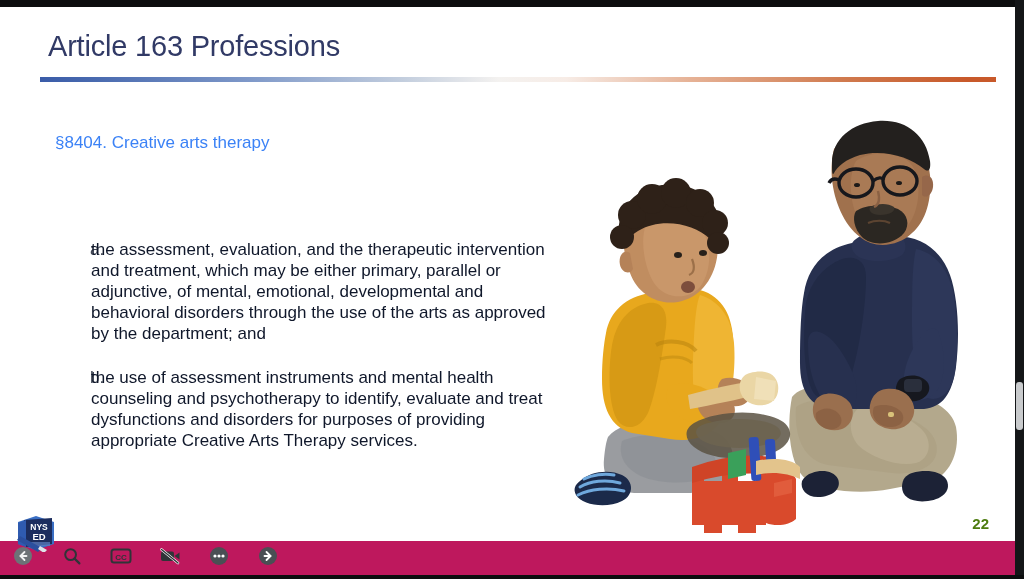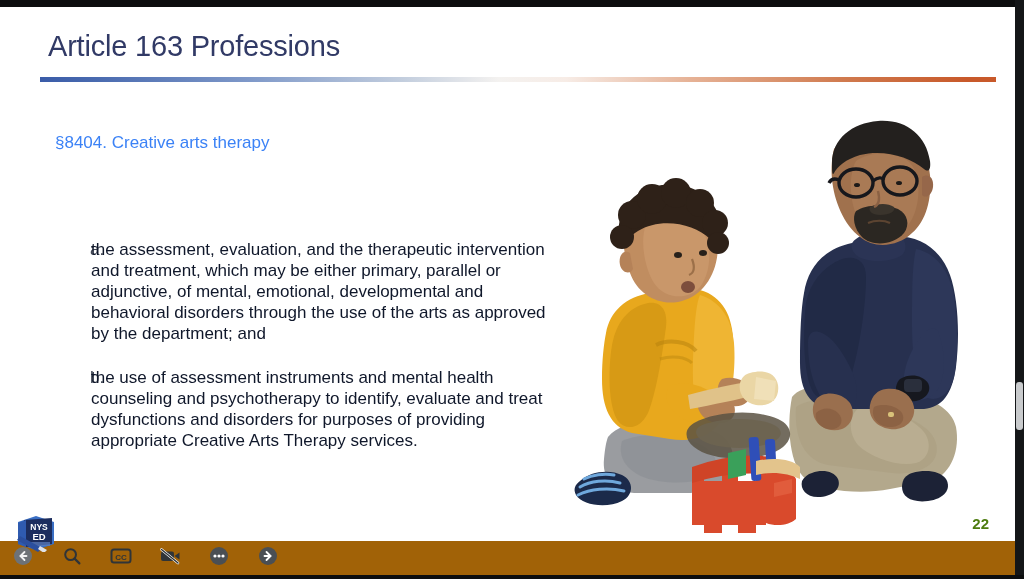--- a/index.html
+++ b/index.html
@@ -164,21 +164,21 @@
     z-index: 30;
   }
 
   
   .toolbar {
     position: absolute;
     left: 0;
     bottom: 4px;
     width: 1024px;
     height: 34px;
-    background: #a16207;
+    background: #be185d;
     z-index: 30;
   }
   .tb-icons {
     position: absolute;
     left: 12px;
     top: 4px;
     display: flex;
     align-items: center;
     gap: 27px;
   }

